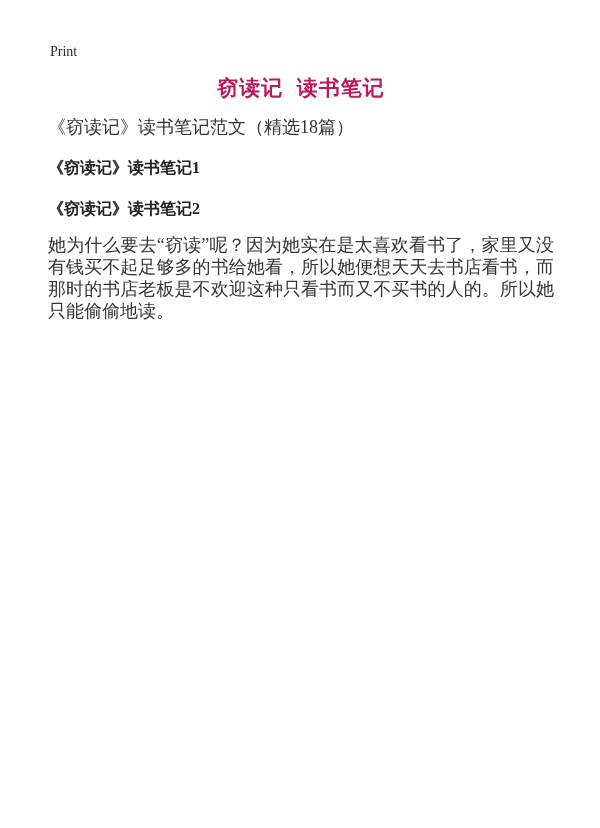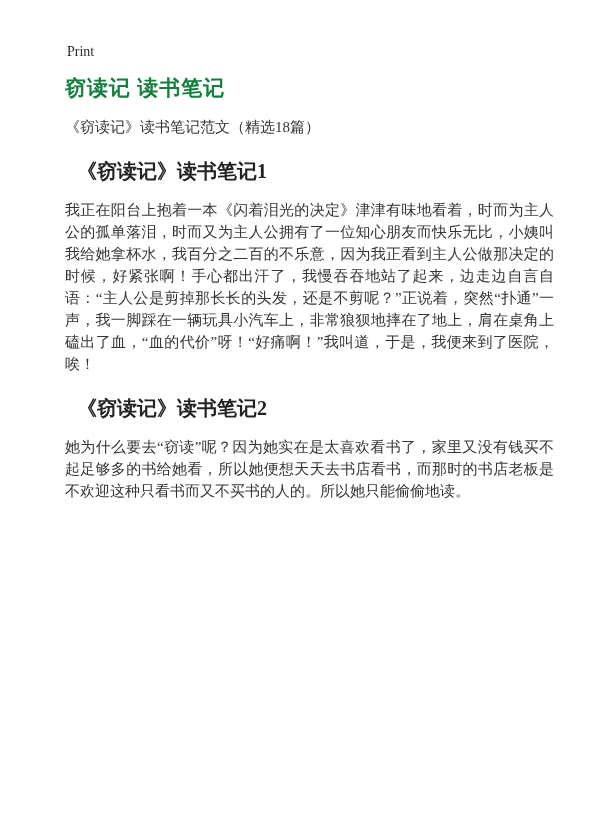--- a/index.html
+++ b/index.html
@@ -11,70 +11,70 @@
     width: 600px;
     height: 828px;
     font-family: "Liberation Serif", "DejaVu Serif", serif;
     color: #333333;
     overflow: hidden;
   }
   .doc {
     box-sizing: border-box;
     width: 600px;
     height: 828px;
-    padding: 42px 46px 20px 65px;
+    padding: 42px 46px 20px 48px;
   }
   .print-link {
     font-family: "Liberation Serif", "DejaVu Serif", serif;
     font-size: 14px;
     color: #2b2b2b;
     margin: 0 0 4px 2px;
     display: inline-block;
     cursor: pointer;
   }
   .title {
     font-size: 21px;
     font-weight: bold;
-    text-align: left;
-    color: #15803d;
+    text-align: center;
+    color: #be185d;
     margin: 10px 0 14px 0;
     letter-spacing: 1px;
+    font-family: Liberation Mono, monospace;
   }
   .para {
-    font-size: 15px;
+    font-size: 18px;
     line-height: 22px;
     text-align: justify;
     margin: 0 0 13px 0;
     color: #343434;
   }
   .heading {
-    font-size: 20px;
+    font-size: 16px;
     font-weight: bold;
     color: #222222;
-    margin: 20px 0 14px 12px;
+    margin: 20px 0 14px 0;
   }
 </style>
 </head>
 <body>
 
 <div class="doc">
 
   <span class="print-link">Print</span>
 
   <h1 class="title">窃读记 读书笔记</h1>
 
   <p class="para">《窃读记》读书笔记范文（精选18篇）</p>
 
 
   <h2 class="heading">《窃读记》读书笔记1</h2>
 
 
 
 
-  <p class="para">我正在阳台上抱着一本《闪着泪光的决定》津津有味地看着，时而为主人公的孤单落泪，时而又为主人公拥有了一位知心朋友而快乐无比，小姨叫我给她拿杯水，我百分之二百的不乐意，因为我正看到主人公做那决定的时候，好紧张啊！手心都出汗了，我慢吞吞地站了起来，边走边自言自语：“主人公是剪掉那长长的头发，还是不剪呢？”正说着，突然“扑通”一声，我一脚踩在一辆玩具小汽车上，非常狼狈地摔在了地上，肩在桌角上磕出了血，“血的代价”呀！“好痛啊！”我叫道，于是，我便来到了医院，唉！</p>
 
 
   <h2 class="heading">《窃读记》读书笔记2</h2>
 
 
   <p class="para">她为什么要去“窃读”呢？因为她实在是太喜欢看书了，家里又没有钱买不起足够多的书给她看，所以她便想天天去书店看书，而那时的书店老板是不欢迎这种只看书而又不买书的人的。所以她只能偷偷地读。</p>
 
   
 
 </div>

